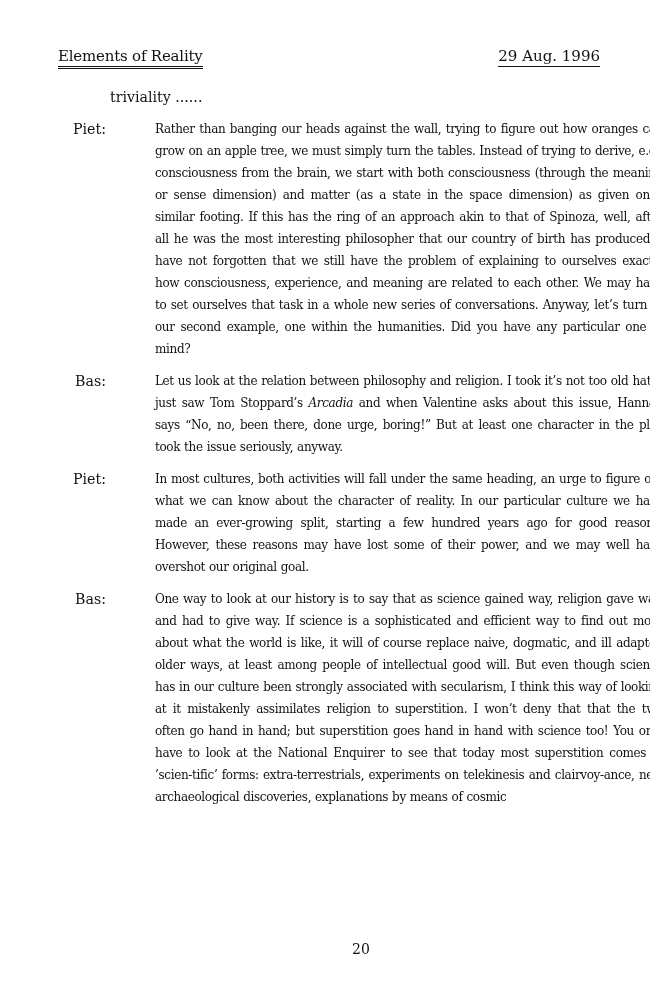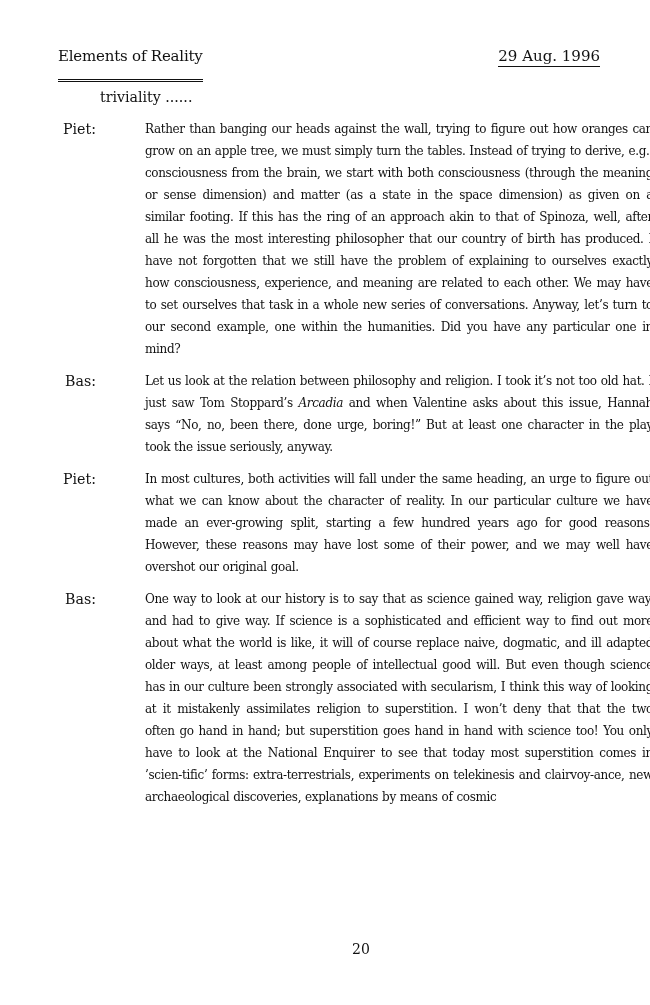--- a/index.html
+++ b/index.html
@@ -6,30 +6,30 @@
   body {
     width: 650px; height: 1005px; position: relative; overflow: hidden;
     font-family: "DejaVu Serif", "Liberation Serif", serif;
     color: #111111;
   }
   .page { position: absolute; left: 0; top: 0; width: 650px; height: 1005px; }
   .header { position: absolute; left: 58px; top: 47px; width: 542px; height: 24px; }
   .h-title {
     position: absolute; left: 0; top: 0;
     font-size: 15px; line-height: 18px; letter-spacing: -0.2px;
-    padding-bottom: 14px;
+    padding-bottom: 1px;
     border-bottom: 3px double #111111;
   }
   .h-date {
     position: absolute; right: 0; top: 0;
     font-size: 15px; line-height: 18px;
     padding-bottom: 1px;
     border-bottom: 1px solid #111111;
   }
-  .body { position: absolute; left: 8px; top: 86px; width: 594px; }
+  .body { position: absolute; left: 18px; top: 86px; width: 594px; }
   .cont { margin-left: 92px; width: 508px; font-size: 14.2px; line-height: 22px; }
   .turn { position: relative; margin-top: 10px; padding-left: 45px; }
   .speaker {
     position: absolute; left: 0; width: 88px; top: 0;
     text-align: right; font-size: 14.2px; line-height: 22px;
   }
   .text {
     margin-left: 92px; width: 508px;
     font-size: 12px; line-height: 22px;
     text-align: justify; letter-spacing: -0.35px; word-spacing: 0.5px;

